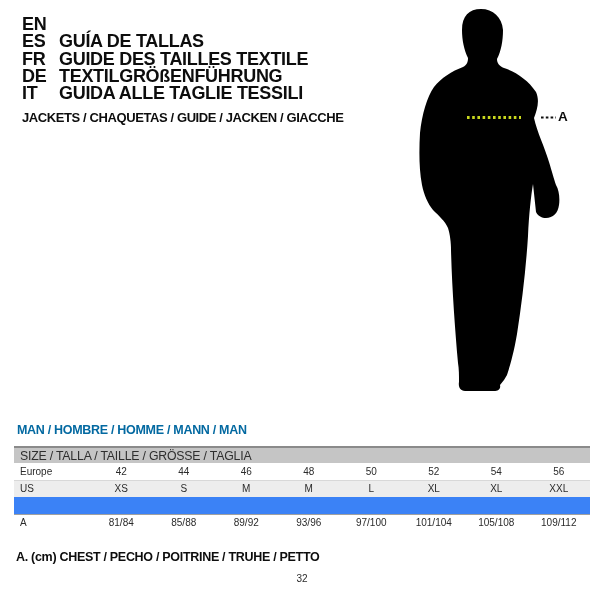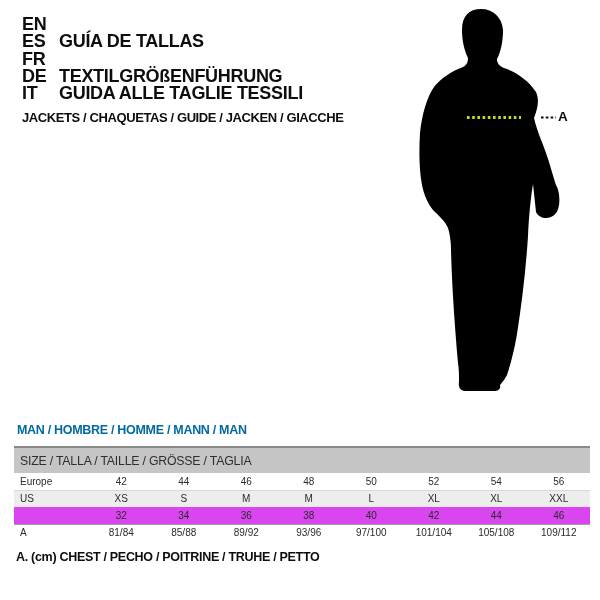--- a/index.html
+++ b/index.html
@@ -28,30 +28,30 @@
   .measure-a{position:absolute;left:558px;top:109px;
     font-size:13.5px;font-weight:700;color:#0d0d0d;}
 
   
   .section-title{position:absolute;left:17px;top:423px;
     font-size:12.5px;font-weight:700;letter-spacing:-0.3px;color:#0369a1;
     white-space:nowrap;}
 
   
   .size-table{position:absolute;left:14px;top:446px;width:576px;}
-  .t-header{height:27px;background:#c5c5c5;border-top:2px solid #8a8a8a;
+  .t-header{height:17px;background:#c5c5c5;border-top:2px solid #8a8a8a;
     display:flex;align-items:center;padding-left:6px;box-sizing:border-box;
     font-size:12.3px;letter-spacing:-0.2px;color:#2e2e2e;}
   .t-row{display:flex;height:16.5px;align-items:center;
     font-size:10px;color:#2b2b2b;}
   .t-row .label{width:76px;flex:0 0 76px;padding-left:6px;box-sizing:border-box;}
   .t-row .cell{width:62.5px;flex:0 0 62.5px;text-align:center;}
   .row-0{background:#ffffff;border-bottom:1px solid #d8d8d8;}
   .row-1{background:#ededed;}
-  .row-2{background:#d946ef;border-bottom:1px solid #a0a0a0;}
+  .row-2{background:#3b82f6;border-bottom:1px solid #a0a0a0;flex-direction:column;}
   .row-3{background:#ffffff;}
 
   
   .footnote{position:absolute;left:16px;top:550px;
     font-size:12.5px;font-weight:700;letter-spacing:-0.3px;color:#0d0d0d;
     white-space:nowrap;}
 </style>
 </head>
 <body>
 
@@ -60,20 +60,21 @@
   <div class="lang-list">
     <div class="lang-row">
       <span class="lang-code">EN</span>
     </div>
     <div class="lang-row">
       <span class="lang-code">ES</span>
       <span class="lang-label">GUÍA DE TALLAS</span>
     </div>
     <div class="lang-row">
       <span class="lang-code">FR</span>
+      <span class="lang-label">GUIDE DES TAILLES TEXTILE</span>
     </div>
     <div class="lang-row">
       <span class="lang-code">DE</span>
       <span class="lang-label">TEXTILGRÖßENFÜHRUNG</span>
     </div>
     <div class="lang-row">
       <span class="lang-code">IT</span>
       <span class="lang-label">GUIDA ALLE TAGLIE TESSILI</span>
     </div>
   </div>

